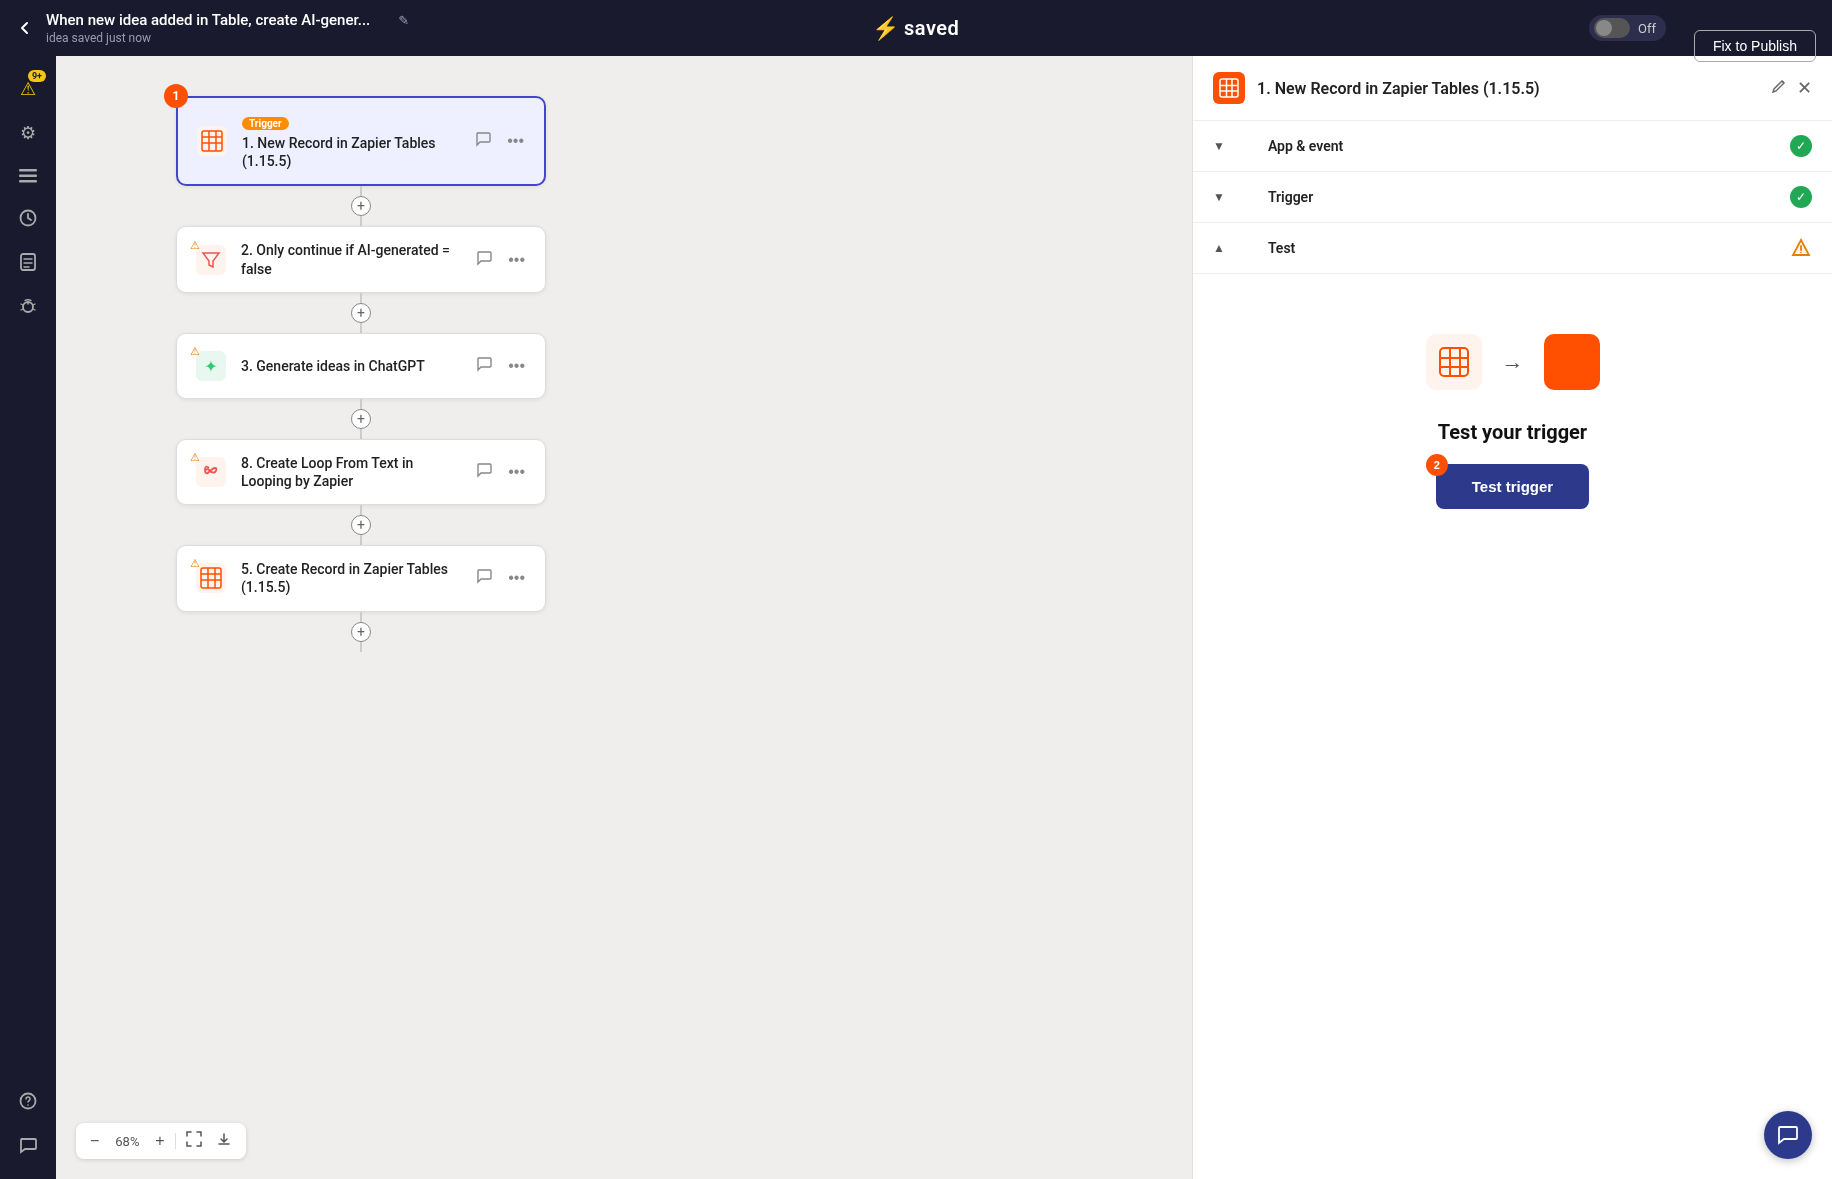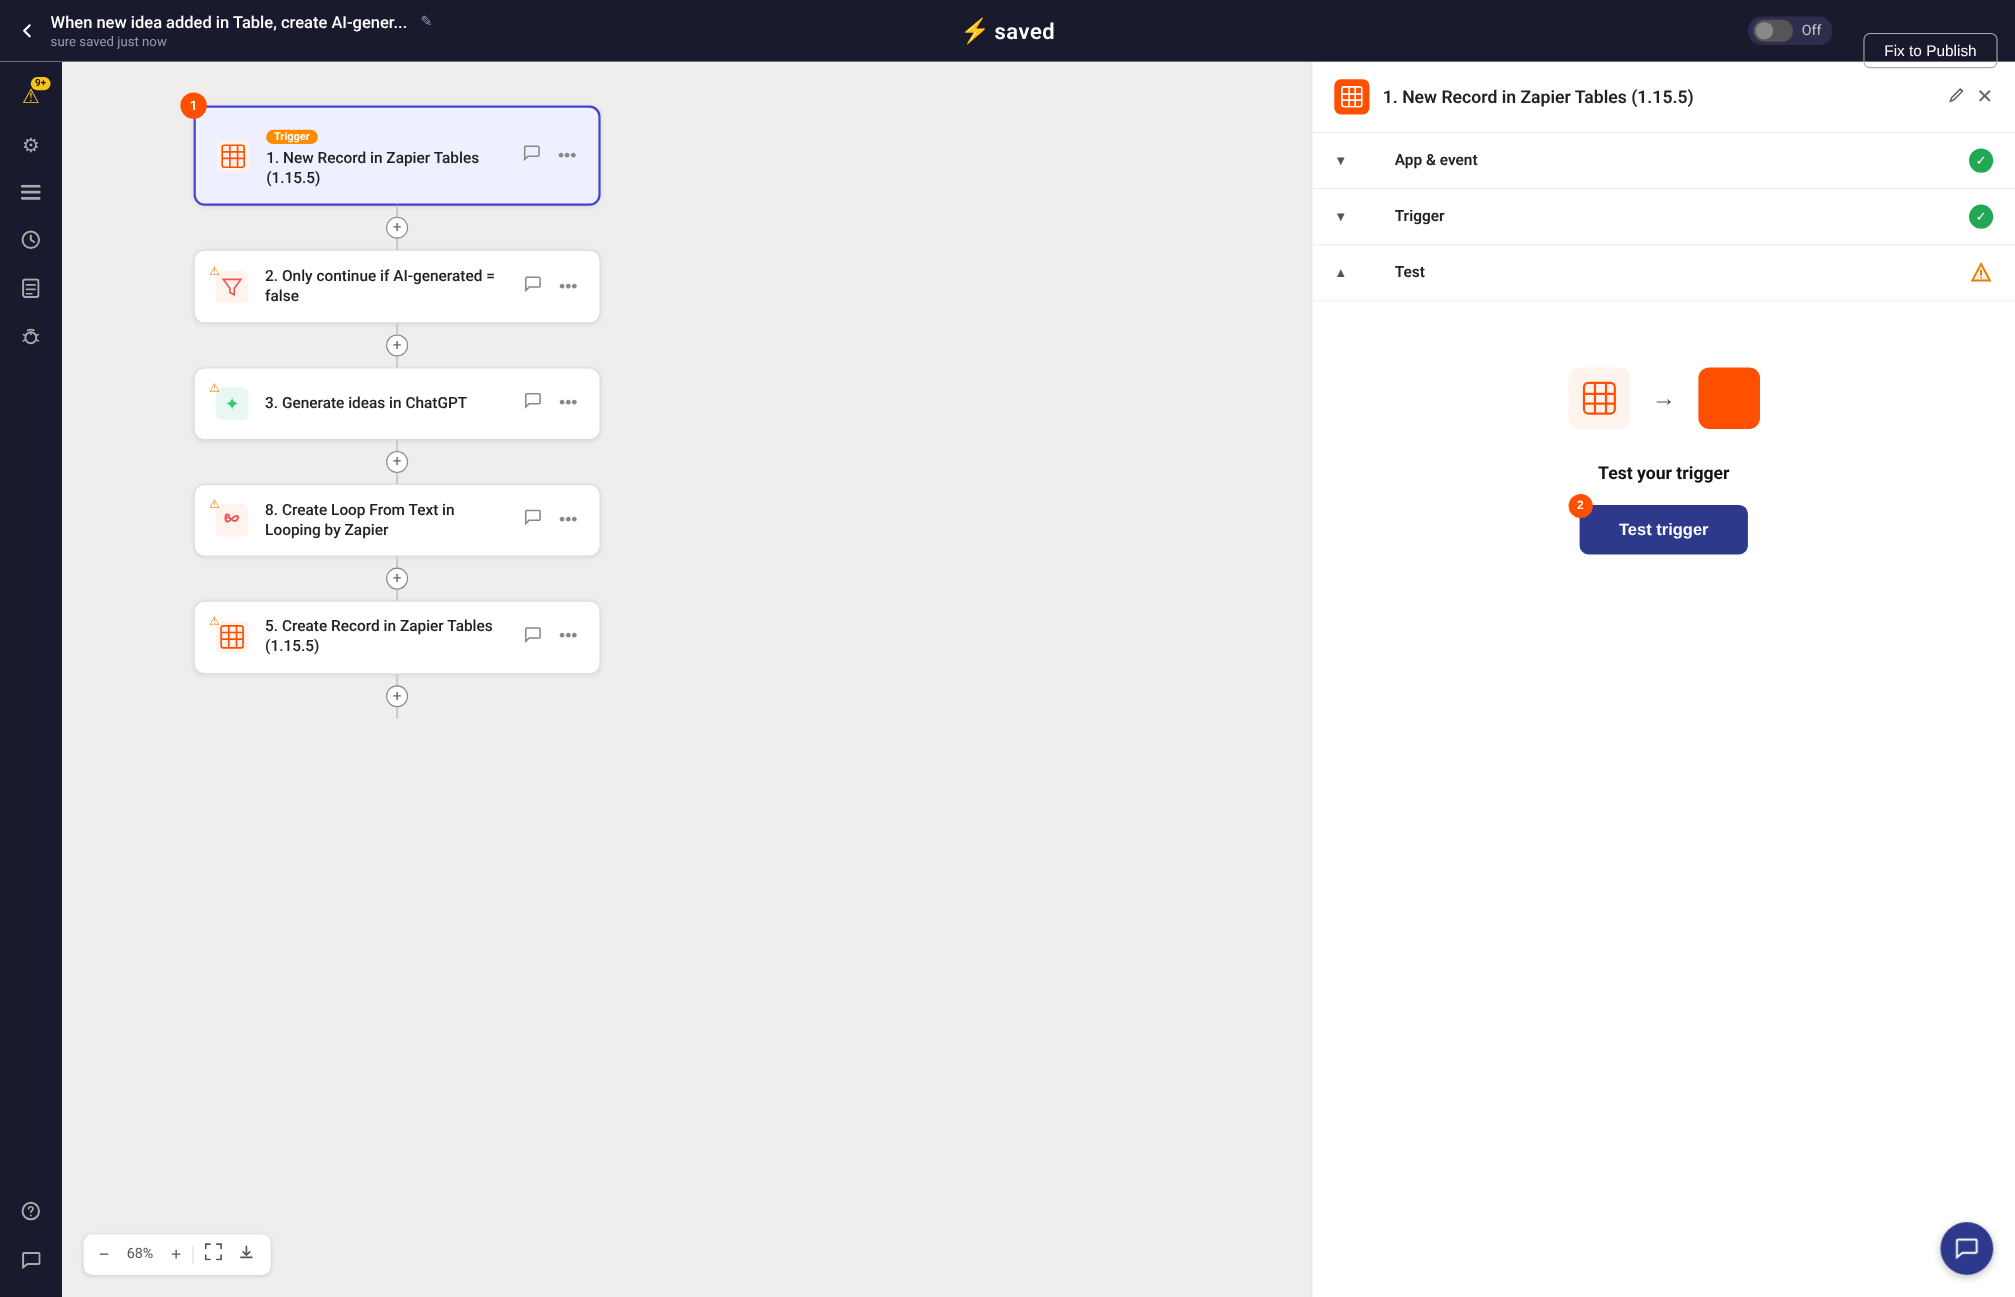--- a/index.html
+++ b/index.html
@@ -118,21 +118,21 @@
 
     
     .test-content {
       display: flex; flex-direction: column; align-items: center; padding: 60px 40px; gap: 20px;
     }
     .test-visual { display: flex; align-items: center; gap: 20px; margin-bottom: 10px; }
     .test-icon-box { width: 56px; height: 56px; border-radius: 10px; display: flex; align-items: center; justify-content: center; font-size: 26px; }
     .test-icon-box.zapier-table { background: #fff3ee; color: #ff4f00; }
     .test-icon-box.orange-solid { background: #ff4f00; }
     .test-arrow { font-size: 22px; color: #555; }
-    .test-title { font-size: 16px; font-weight: 700; color: #111; }
+    .test-title { font-size: 20px; font-weight: 700; color: #111; }
     .test-desc { font-size: 14px; color: #666; text-align: center; line-height: 1.5; max-width: 380px; }
     .test-trigger-btn {
       background: #2d3a8c; color: white; border: none; border-radius: 8px;
       padding: 14px 36px; font-size: 15px; font-weight: 600; cursor: pointer; position: relative;
     }
     .test-trigger-btn .step-badge {
       position: absolute; top: -10px; left: -10px; width: 22px; height: 22px;
       background: #ff4f00; color: white; border-radius: 50%; font-size: 11px; font-weight: 700;
       display: flex; align-items: center; justify-content: center;
     }
@@ -148,25 +148,25 @@
 <body>
 
 <div class="topbar">
   <div class="topbar-left">
     <button class="back-btn">
       <svg width="18" height="18" viewBox="0 0 18 18" fill="none">
         <path d="M11 4L6 9L11 14" stroke="white" stroke-width="2" stroke-linecap="round" stroke-linejoin="round"></path>
       </svg>
     </button>
     <div>
-      <div style="display:flex;align-items:center;gap:6px;">
+      <div style="display:flex;align-items:center;gap:22px;">
         <span class="topbar-title">When new idea added in Table, create AI-gener...</span>
         <span class="title-edit-icon">✎</span>
       </div>
-      <div class="topbar-subtitle">sure saved just now</div>
+      <div class="topbar-subtitle">idea saved just now</div>
     </div>
   </div>
   <div class="topbar-center">
     <div class="zapier-logo">
       <span class="zapier-logo-bolt">⚡</span>
       <span class="zapier-logo-text">saved</span>
     </div>
   </div>
   <div class="topbar-right">
     <div class="toggle-container">

